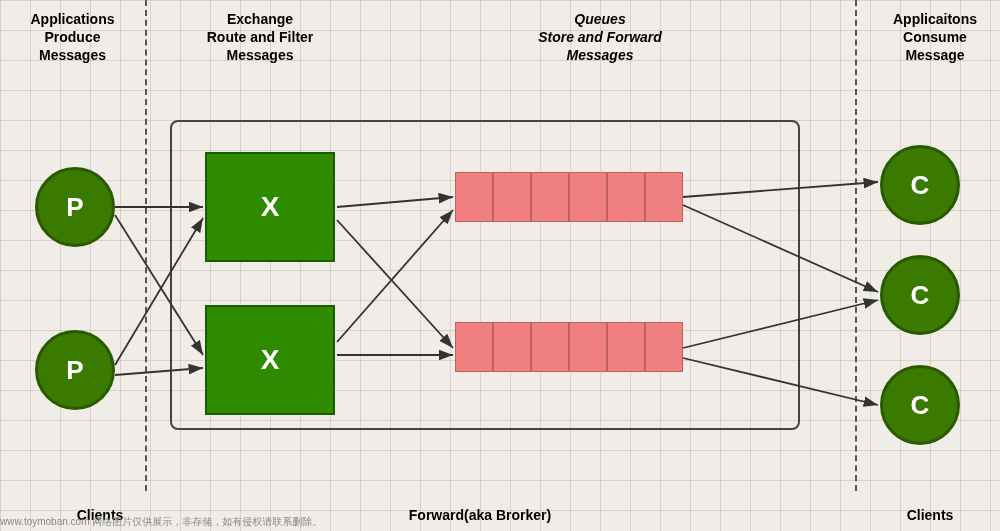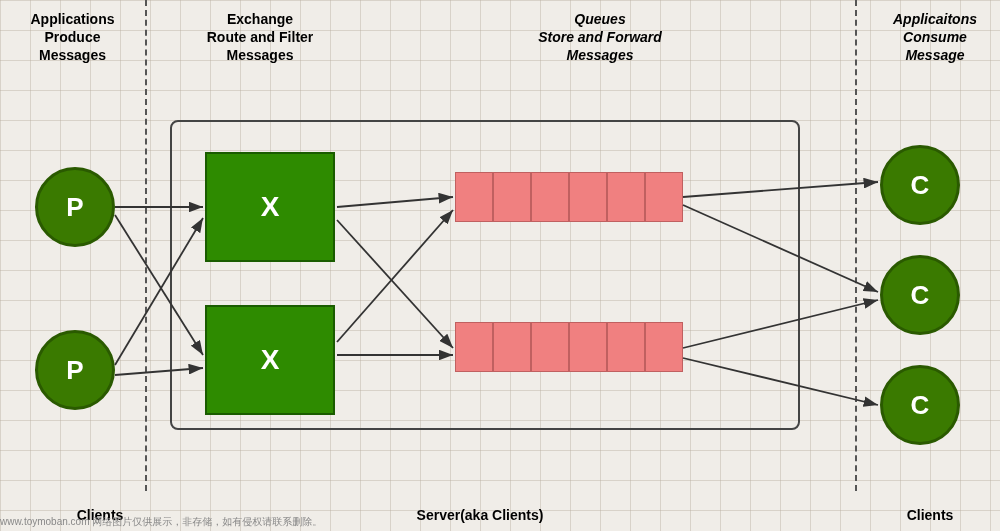--- a/index.html
+++ b/index.html
@@ -159,21 +159,21 @@
 Route and Filter
 Messages</span>
   </div>
 
   <div class="top-label" style="left: 450px; width: 300px; font-style: italic;">
     <span style="white-space: pre-line;">Queues
 Store and Forward
 Messages</span>
   </div>
 
-  <div class="top-label" style="right: 0; width: 130px; font-style: italic;">
+  <div class="top-label" style="right: 0; width: 130px;">
     <span style="white-space: pre-line;">Applicaitons
 Consume
 Message</span>
   </div>
 
   <div class="dashed-line" style="left: 145px;"></div>
   <div class="dashed-line" style="left: 855px;"></div>
 
   <div class="broker-box"></div>
 
@@ -248,21 +248,21 @@
 
     <line x1="683" y1="348" x2="878" y2="300" stroke="#333" stroke-width="1.8" marker-end="url(#arrowhead)"></line>
 
     <line x1="683" y1="358" x2="878" y2="405" stroke="#333" stroke-width="1.8" marker-end="url(#arrowhead)"></line>
   </svg>
 
   <div class="bottom-label" style="left: 40px; width: 120px;">
     <span>Clients</span>
   </div>
   <div class="bottom-label" style="left: 320px; width: 320px;">
-    <span>Server(aka Clients)</span>
+    <span>Forward(aka Brorker)</span>
   </div>
   <div class="bottom-label" style="right: 10px; width: 120px;">
     <span>Clients</span>
   </div>
 
   <div class="watermark">www.toymoban.com 网络图片仅供展示，非存储，如有侵权请联系删除。</div>
 
 </div>
 
 </body></html>

